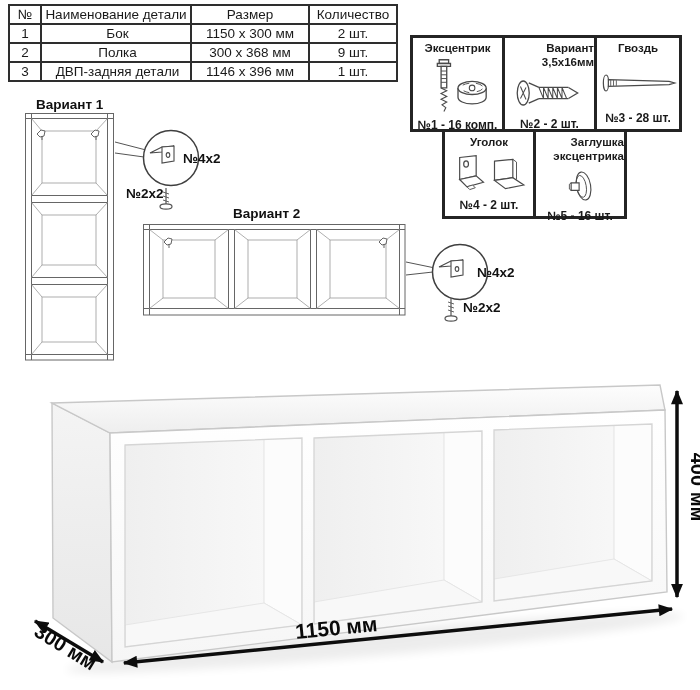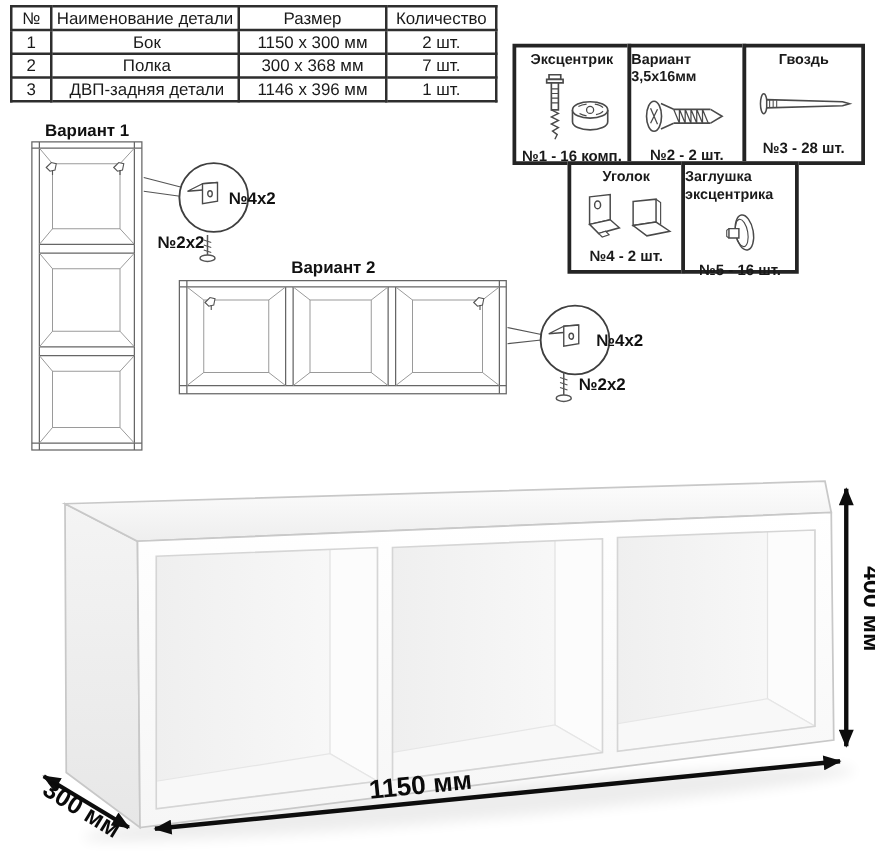--- a/index.html
+++ b/index.html
@@ -15,30 +15,30 @@
     height:17px;padding:0 3px;text-align:center;white-space:nowrap;background:#fff
   }
   .parts-table .c-num{width:24px}
   .parts-table .c-name{width:142px}
   .parts-table .c-size{width:110px}
   .parts-table .c-qty{width:80px}
   .parts-table td.name{text-align:center;padding-left:6px}
   
   .hw-box{position:absolute;left:410px;top:35px;width:287px}
   .hw-row{display:flex}
-  .hw-row2{margin-left:44px;margin-top:-3px}
+  .hw-row2{margin-left:32px;margin-top:-3px}
   .hw-cell{
     box-sizing:border-box;border:3px solid #242424;background:#fff;
     display:flex;flex-direction:column;align-items:center;
   }
   .hw-cell + .hw-cell{margin-left:-3px}
   .r1{width:95px;height:97px}
-  .r1b{width:98px}
+  .r1b{width:88px}
   .r2{width:94px;height:90px}
-  .hw-title{font-size:11.5px;font-weight:700;text-align:left;line-height:1.18;padding-top:4px}
+  .hw-title{font-size:11.5px;font-weight:700;text-align:right;line-height:1.18;padding-top:4px}
   .hw-icon{flex:1;display:flex;align-items:center;justify-content:center}
   .hw-count{font-size:12px;font-weight:700;padding-bottom:4px;white-space:nowrap}
   
   .v1{position:absolute;left:22px;top:92px;pointer-events:none}
   .v2{position:absolute;left:136px;top:202px;pointer-events:none}
   .unit{position:absolute;left:15px;top:375px;pointer-events:none}
   svg text{font-family:"Liberation Sans", sans-serif}
   .draw-title{font-size:13.5px;font-weight:700;fill:#111}
   .callout-label{font-size:13.5px;font-weight:700;fill:#111}
   .dim-label{font-weight:700;fill:#0a0a0a}
@@ -57,21 +57,21 @@
   <tr>
     <td>1</td>
     <td class="name">Бок</td>
     <td>1150 х 300 мм</td>
     <td>2 шт.</td>
   </tr>
   <tr>
     <td>2</td>
     <td class="name">Полка</td>
     <td>300 х 368 мм</td>
-    <td>7 шт.</td>
+    <td>9 шт.</td>
   </tr>
   <tr>
     <td>3</td>
     <td class="name">ДВП-задняя детали</td>
     <td>1146 х 396 мм</td>
     <td>1 шт.</td>
   </tr>
 </tbody>
   </table>
 

